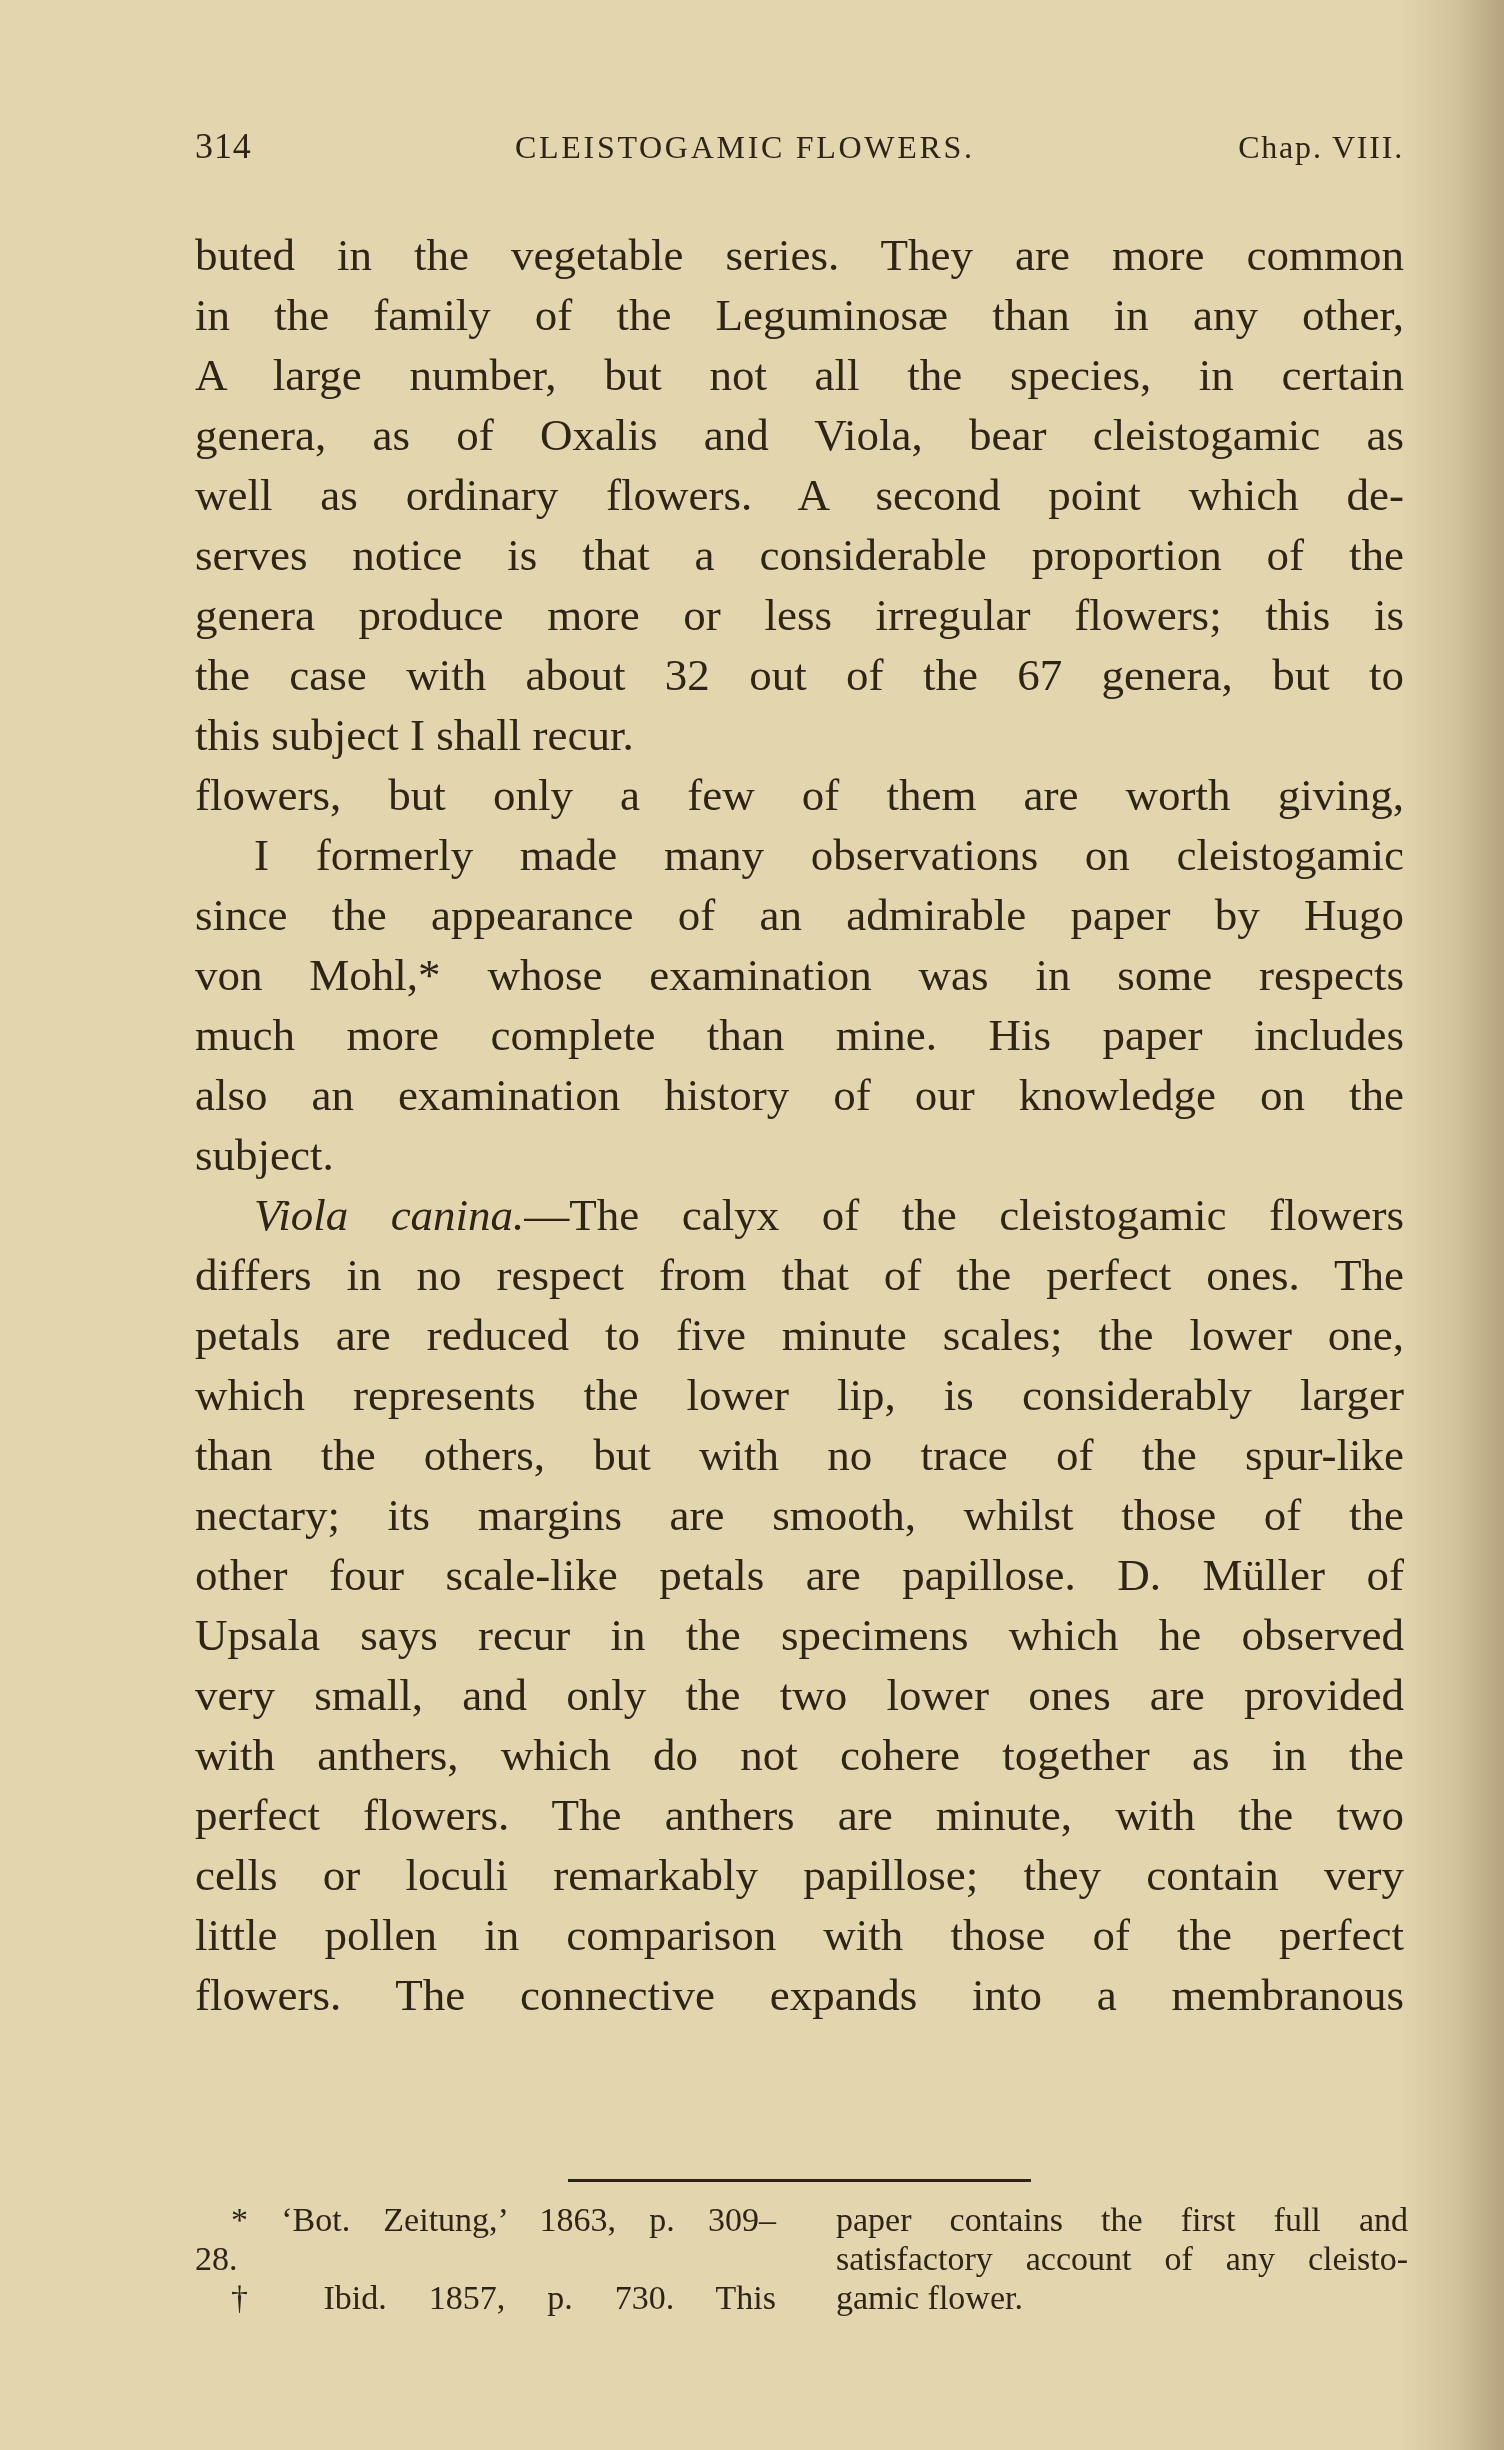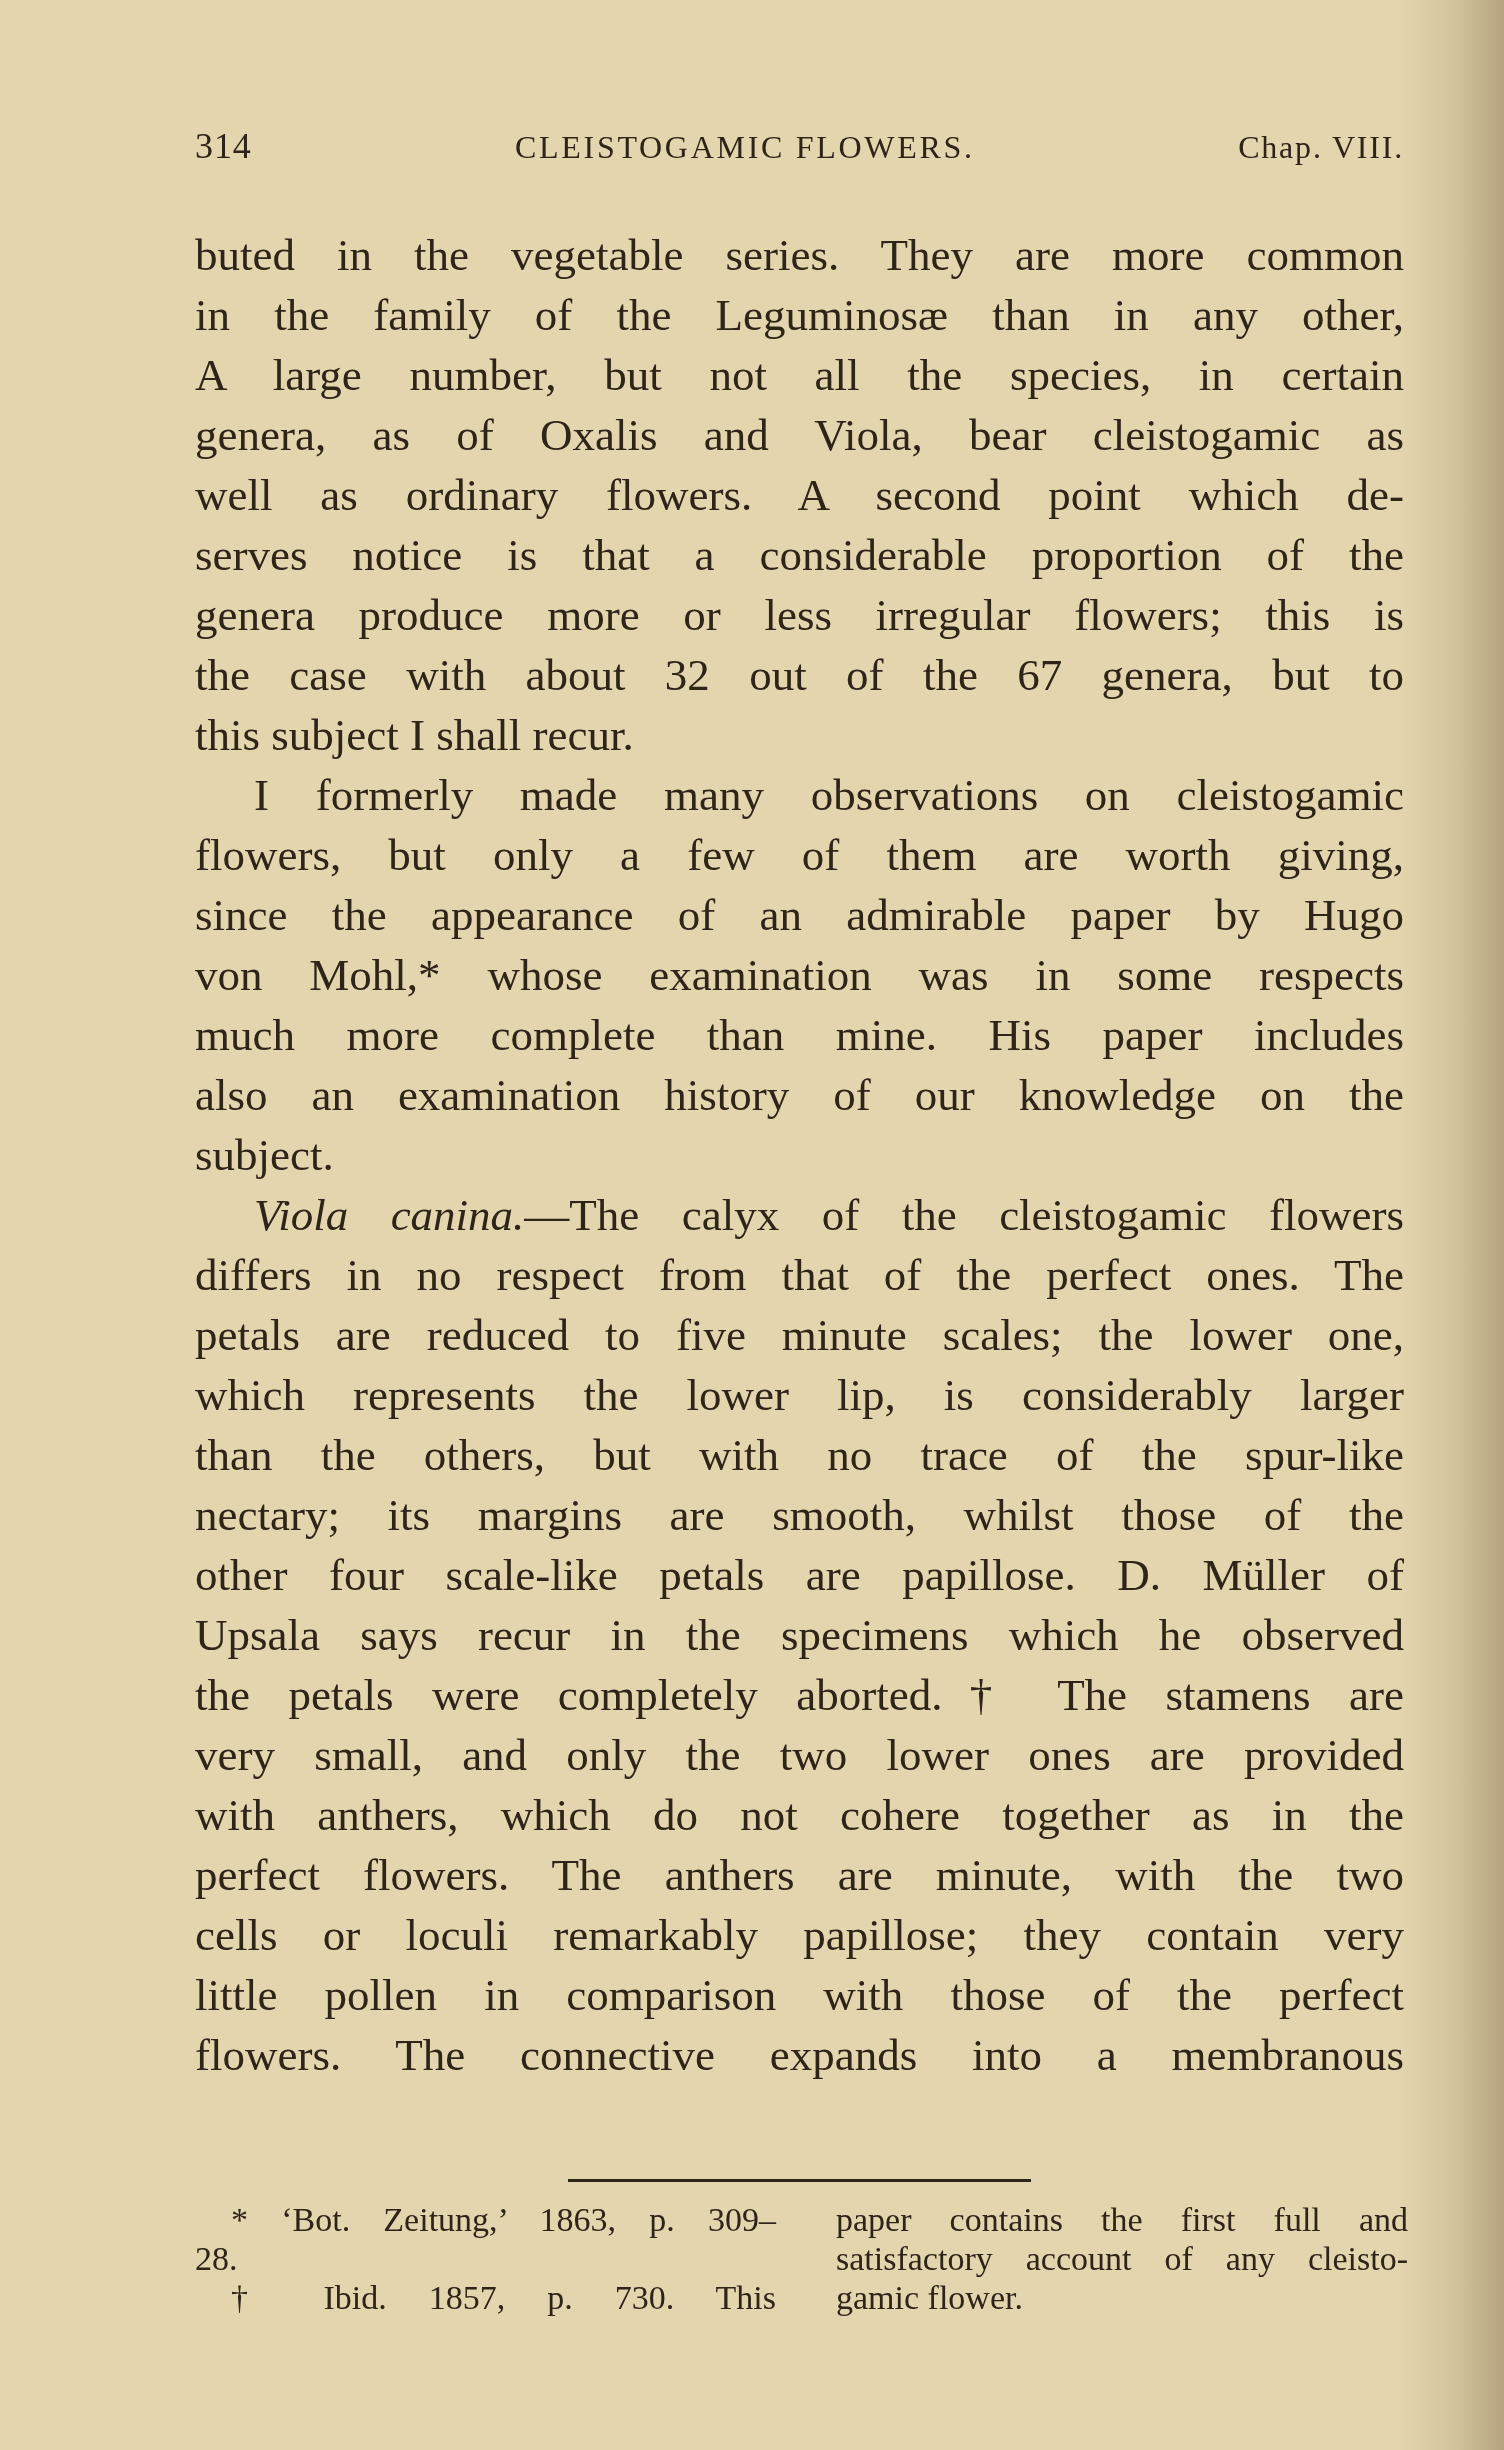--- a/index.html
+++ b/index.html
@@ -64,38 +64,37 @@
     <span class="line">in the family of the Leguminosæ than in any other,</span>
     <span class="line">A large number, but not all the species, in certain</span>
     <span class="line">genera, as of Oxalis and Viola, bear cleistogamic as</span>
     <span class="line">well as ordinary flowers.  A second point which de-</span>
     <span class="line">serves notice is that a considerable proportion of the</span>
     <span class="line">genera produce more or less irregular flowers; this is</span>
     <span class="line">the case with about 32 out of the 67 genera, but to</span>
     <span class="line last">this subject I shall recur.</span>
   </p>
   <p>
+    <span class="line">flowers, but only a few of them are worth giving,</span>
     <span class="line indent">I formerly made many observations on cleistogamic</span>
-    <span class="line">flowers, but only a few of them are worth giving,</span>
     <span class="line">since the appearance of an admirable paper by Hugo</span>
     <span class="line">von Mohl,* whose examination was in some respects</span>
     <span class="line">much more complete than mine.  His paper includes</span>
     <span class="line">also an examination history of our knowledge on the</span>
     <span class="line last">subject.</span>
   </p>
   <p>
     <span class="line indent"><span class="italic">Viola canina.</span><span>—The calyx of the cleistogamic flowers</span></span>
     <span class="line">differs in no respect from that of the perfect ones.  The</span>
     <span class="line">petals are reduced to five minute scales; the lower one,</span>
     <span class="line">which represents the lower lip, is considerably larger</span>
     <span class="line">than the others, but with no trace of the spur-like</span>
     <span class="line">nectary; its margins are smooth, whilst those of the</span>
     <span class="line">other four scale-like petals are papillose.  D. Müller of</span>
     <span class="line">Upsala says recur in the specimens which he observed</span>
-    <span class="line">the petals were completely aborted.† The stamens are</span>
     <span class="line">very small, and only the two lower ones are provided</span>
     <span class="line">with anthers, which do not cohere together as in the</span>
     <span class="line">perfect flowers.  The anthers are minute, with the two</span>
     <span class="line">cells or loculi remarkably papillose; they contain very</span>
     <span class="line">little pollen in comparison with those of the perfect</span>
     <span class="line">flowers.  The connective expands into a membranous</span>
   </p>
 </div>
 
 <div class="rule"></div>

